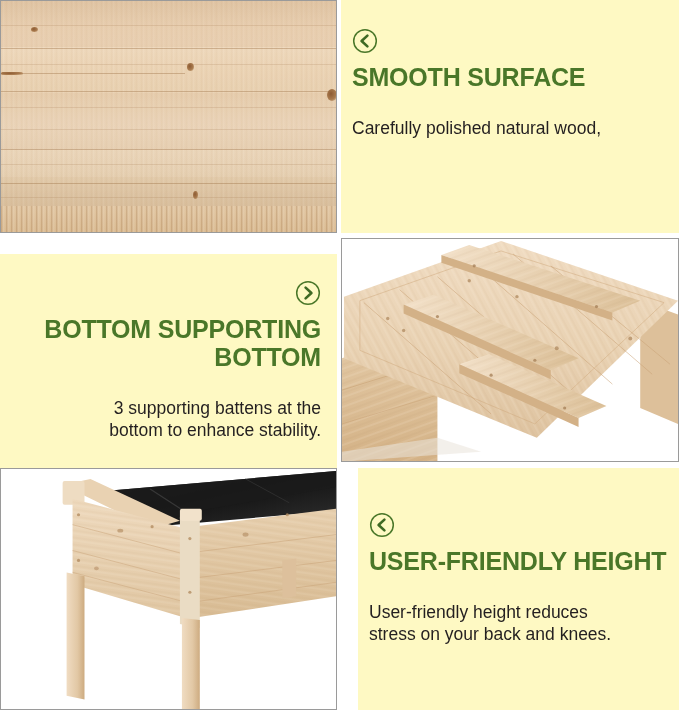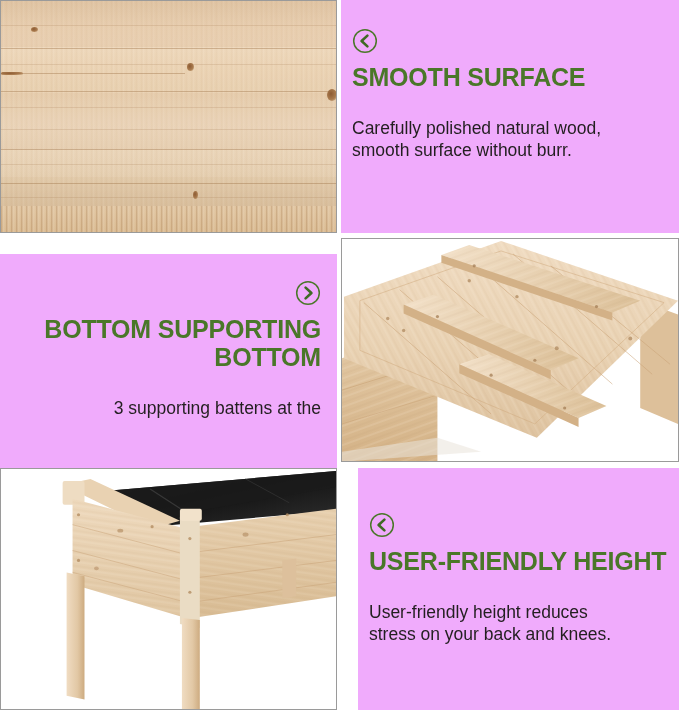--- a/index.html
+++ b/index.html
@@ -21,21 +21,21 @@
 
   
   .panel { position: absolute; overflow: hidden; }
 
   .img-panel {
     border: 1px solid #9a9a9a;
     background: #ffffff;
   }
 
   
-  .txt-panel { background: #f0abfc; }
+  .txt-panel { background: #fef9c3; }
 
   .txt-inner {
     position: absolute;
     left: 0; right: 0;
   }
 
   .chev {
     display: block;
     width: 26px;
     height: 26px;
@@ -163,39 +163,39 @@
     <div class="txt-inner ta-left" style="left:11px;right:14px;top:28px;">
       <span class="chev">
         <svg viewBox="0 0 26 26" width="26" height="26" aria-hidden="true">
           <circle cx="13" cy="13" r="11.3" fill="none" stroke="#4a7729" stroke-width="1.5"></circle>
           <polyline points="15.4,7.6 9.6,13 15.4,18.4" fill="none" stroke="#3f6a24" stroke-width="2.6" stroke-linecap="round" stroke-linejoin="round"></polyline>
         </svg>
       </span>
       <div class="heading">SMOOTH SURFACE</div>
       <div class="body">
         <div>Carefully polished natural wood,</div>
-        <div>smooth surface without burr.</div>
       </div>
     </div>
   </div>
 
   <div class="panel txt-panel" style="left:0;top:254px;width:337px;height:224px;">
     <div class="txt-inner ta-right" style="left:14px;right:16px;top:26px;">
       <span class="chev chev-right-wrap">
         <svg viewBox="0 0 26 26" width="26" height="26" aria-hidden="true">
           <circle cx="13" cy="13" r="11.3" fill="none" stroke="#4a7729" stroke-width="1.5"></circle>
           <polyline points="10.6,7.6 16.4,13 10.6,18.4" fill="none" stroke="#3f6a24" stroke-width="2.6" stroke-linecap="round" stroke-linejoin="round"></polyline>
         </svg>
       </span>
       <div class="heading">
         <div>BOTTOM SUPPORTING</div>
         <div>BOTTOM</div>
       </div>
       <div class="body">
         <div>3 supporting battens at the</div>
+        <div>bottom to enhance stability.</div>
       </div>
     </div>
   </div>
 
   <div class="panel img-panel" id="p-battens">
     <svg class="bt-stage" viewBox="0 0 338 224" preserveAspectRatio="xMidYMid slice">
       <defs>
         <linearGradient id="wTop" x1="0" y1="0" x2="0" y2="1">
           <stop offset="0%" stop-color="#f0dcc2"></stop>
           <stop offset="55%" stop-color="#e9d2b3"></stop>

